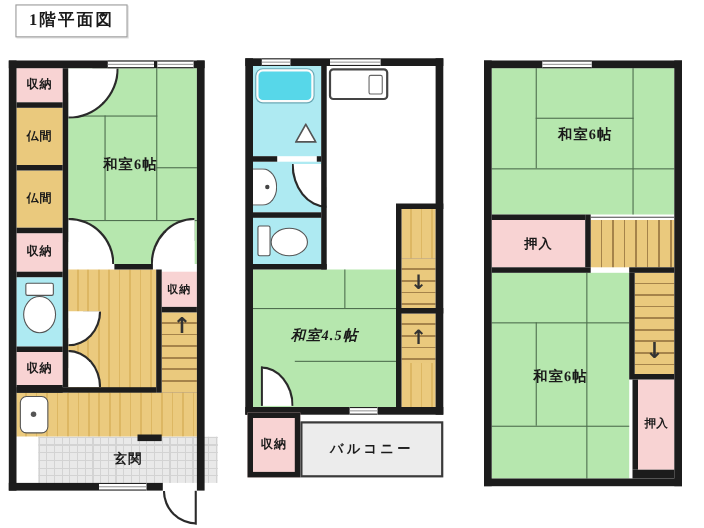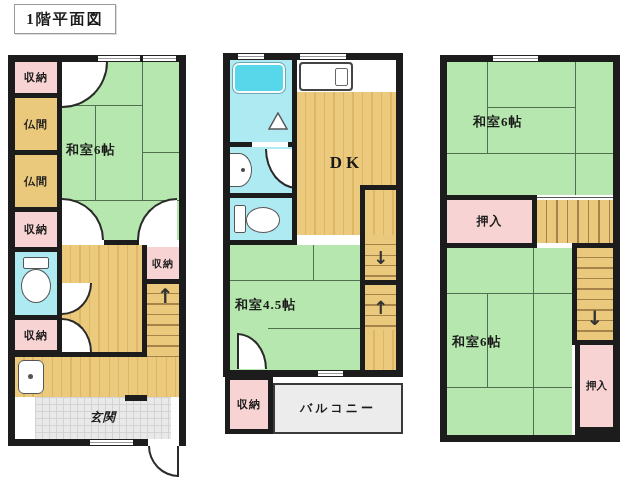--- a/index.html
+++ b/index.html
@@ -7,21 +7,21 @@
   #stage {
     position: relative;
     width: 640px; height: 480px;
     background: #ffffff;
     font-family: "Liberation Serif", "DejaVu Serif", serif;
     overflow: hidden;
   }
   .abs { position: absolute; }
   .wall { position: absolute; background: #1c1c1c; }
   .room { position: absolute; display: flex; align-items: center; justify-content: center; }
-  .lbl  { font-weight: bold; color: #1a1a1a; letter-spacing: 1px; line-height: 1.1; }
+  .lbl  { font-weight: bold; color: #1a1a1a; letter-spacing: 1px; text-align: center; line-height: 1.1; }
   .green { background: #b6e7ae; }
   .pink  { background: #f8d3d3; }
   .tan   { background: #eac97d; }
   .wood  { background: repeating-linear-gradient(to right, #ebca7e 0 8px, #ddb763 8px 9.5px); }
   .cyan  { background: #aeeaf2; }
   .white { background: #ffffff; }
   .stairs-v { background: repeating-linear-gradient(to bottom, #eac97d 0 9px, #a5834a 9px 10.5px); }
   .stairs-h { background: repeating-linear-gradient(to right, #eac97d 0 9px, #a5834a 9px 10.5px); }
   .genkan-tile {
     background-color:#e9e9e9;
@@ -108,21 +108,21 @@
     </div>
     <div class="room stairs-v" style="left:139px; top:229px; width:32px; height:73px;">
       <span class="arrow" style="left:10px; top:2px;">↑</span>
     </div>
 
     <div class="room wood" style="left:7px; top:302px; width:164px; height:40px;"></div>
     <div class="fixture" style="left:10px; top:305px; width:26px; height:34px; border-radius:6px;">
       <div class="abs" style="left:9px; top:13px; width:5px; height:5px; border-radius:50%; background:#555;"></div>
     </div>
     <div class="room white" style="left:7px; top:342px; width:20px; height:42px;"></div>
-    <div class="room genkan-tile" style="left:27px; top:342px; width:136px; height:42px;font-style:italic;">
+    <div class="room genkan-tile" style="left:27px; top:342px; width:163px; height:42px;">
       <span class="lbl mid">玄関</span>
     </div>
 
     <div class="wall" style="left:0; top:0; width:178px; height:7px;"></div>
     <div class="wall" style="left:0; top:0; width:7px; height:391px;"></div>
     <div class="wall" style="left:171px; top:0; width:7px; height:391px;"></div>
     <div class="wall" style="left:0; top:384px; width:82px; height:7px;"></div>
     <div class="wall" style="left:125px; top:384px; width:15px; height:7px;"></div>
     <div class="wall" style="left:49px; top:7px; width:5px; height:290px;"></div>
     <div class="wall" style="left:7px; top:38px;  width:42px; height:5px;"></div>
@@ -161,38 +161,35 @@
     <div class="room cyan" style="left:7px; top:145px; width:62px; height:42px;">
       <div class="fixture" style="left:4px; top:7px; width:12px; height:28px; border-radius:2px;"></div>
       <div class="fixture" style="left:16px; top:9px; width:34px; height:26px; border-radius:50%;"></div>
     </div>
 
     <div class="room white" style="left:74px; top:7px; width:99px; height:32px;">
       <div class="fixture" style="left:2px; top:2px; width:54px; height:29px; border-radius:4px; border-width:2px; border-color:#444;">
         <div class="abs" style="left:34px; top:4px; width:13px; height:18px; border:1.5px solid #666; border-radius:2px;"></div>
       </div>
     </div>
-    <div class="room wood" style="left:74px; top:39px; width:99px; height:143px;">
-      <span class="lbl" style="font-size:17px; letter-spacing:4px;">DK</span>
-    </div>
 
     <div class="room wood" style="left:142px; top:137px; width:31px; height:45px;"></div>
     <div class="room stairs-v" style="left:142px; top:182px; width:31px; height:45px;">
       <span class="arrow" style="font-size:18px;">↓</span>
     </div>
     <div class="room stairs-v" style="left:142px; top:232px; width:31px; height:45px;">
       <span class="arrow" style="font-size:18px;">↑</span>
     </div>
     <div class="room wood" style="left:142px; top:277px; width:31px; height:40px;"></div>
 
     <div class="room green" style="left:7px; top:192px; width:130px; height:125px;"></div>
     <div class="tline" style="left:7px;  top:227px; width:130px; height:1px;"></div>
     <div class="tline" style="left:90px; top:192px; width:1px; height:35px;"></div>
     <div class="tline" style="left:45px; top:275px; width:92px; height:1px;"></div>
-    <span class="lbl big abs" style="left:12px; top:245px; width:120px;">和室4.5帖</span>
+    <span class="lbl big abs" style="left:12px; top:245px; width:120px;font-style:italic;">和室4.5帖</span>
     <div class="door door-tr" style="left:14px; top:280px; width:30px; height:36px; border-left:2px solid #2a2a2a;"></div>
 
     <div class="wall" style="left:0; top:0; width:180px; height:7px;"></div>
     <div class="wall" style="left:0; top:0; width:7px; height:324px;"></div>
     <div class="wall" style="left:173px; top:0; width:7px; height:324px;"></div>
     <div class="wall" style="left:0; top:317px; width:95px; height:7px;"></div>
     <div class="wall" style="left:120px; top:317px; width:60px; height:7px;"></div>
     <div class="wall" style="left:69px; top:7px; width:5px; height:185px;"></div>
     <div class="wall" style="left:7px; top:89px; width:22px; height:5px;"></div>
     <div class="wall" style="left:65px; top:89px; width:4px; height:5px;"></div>

